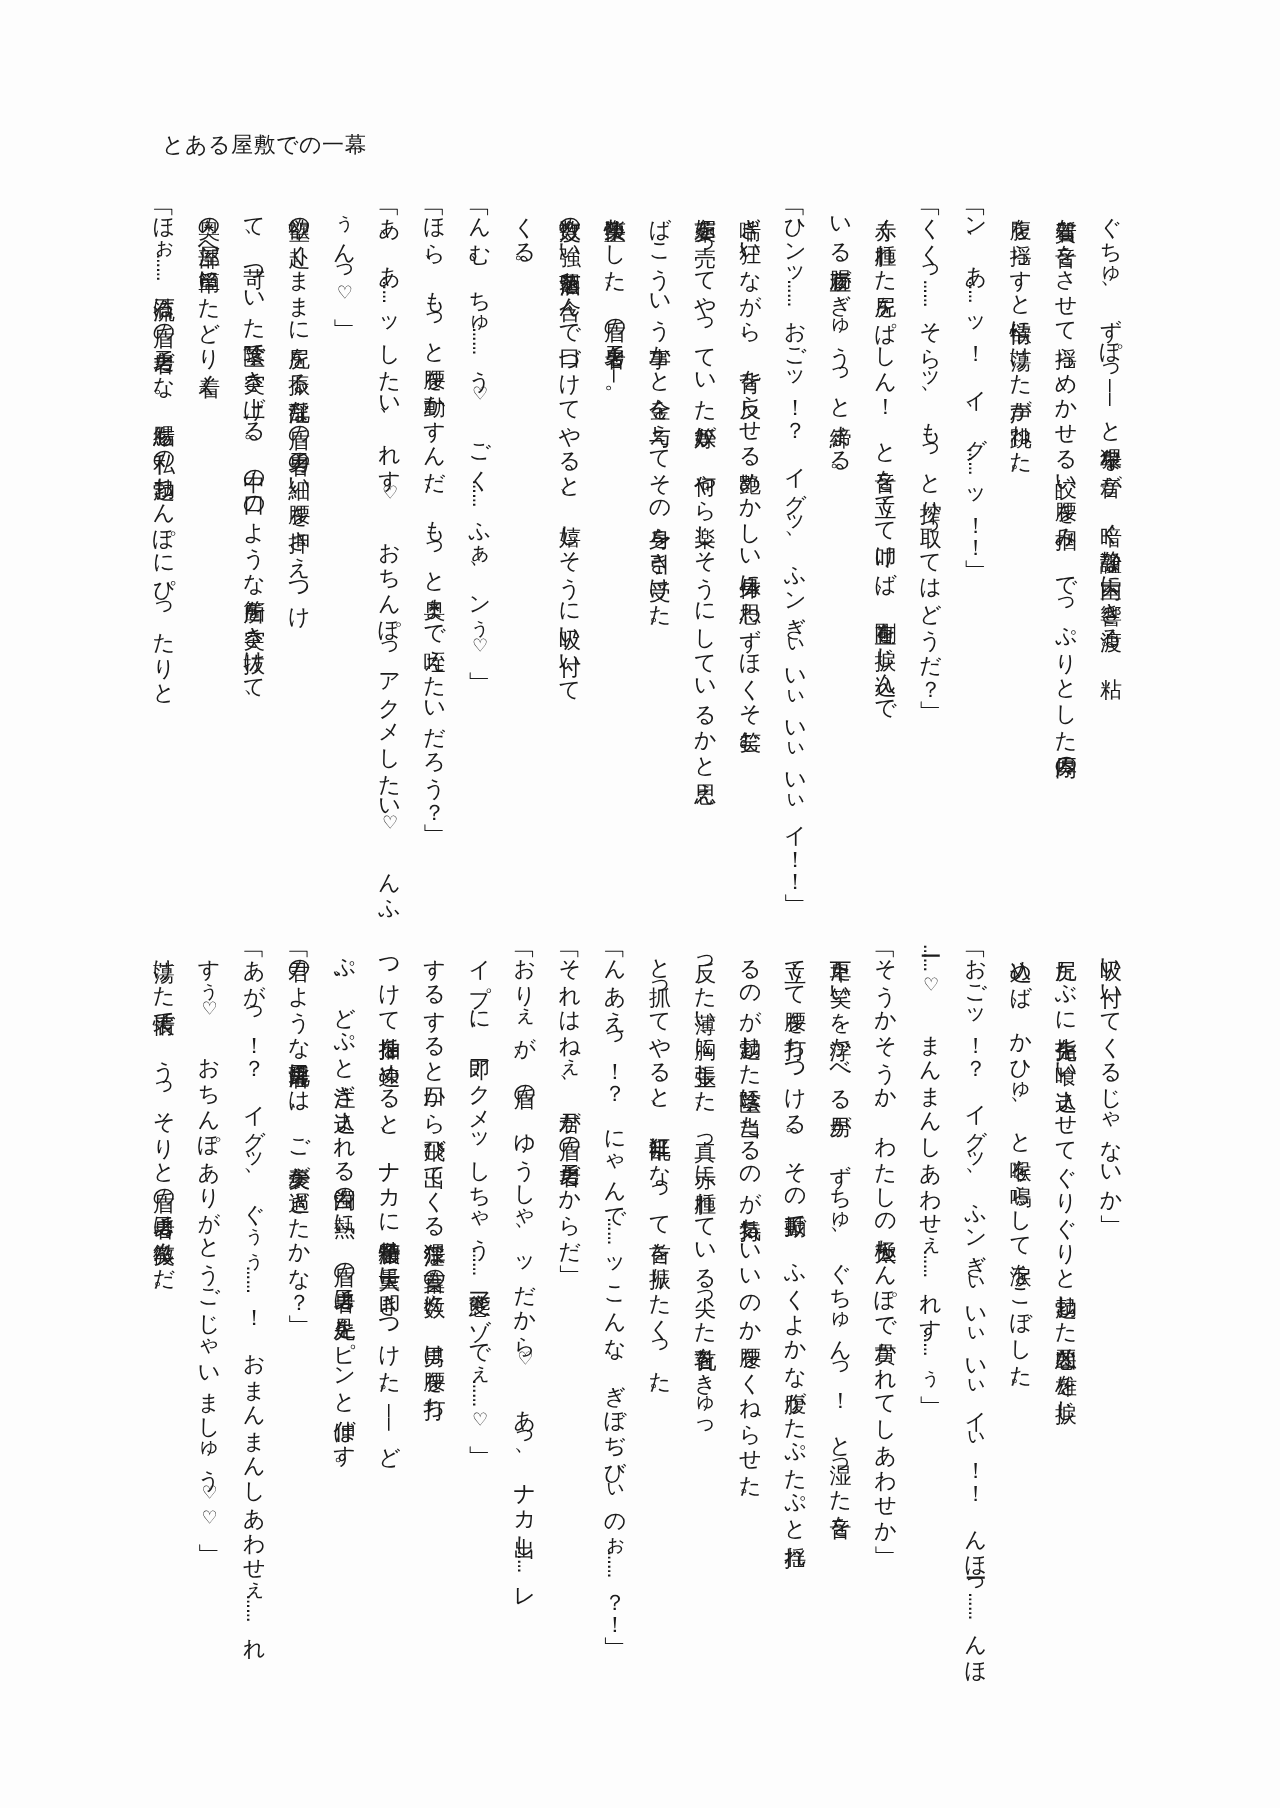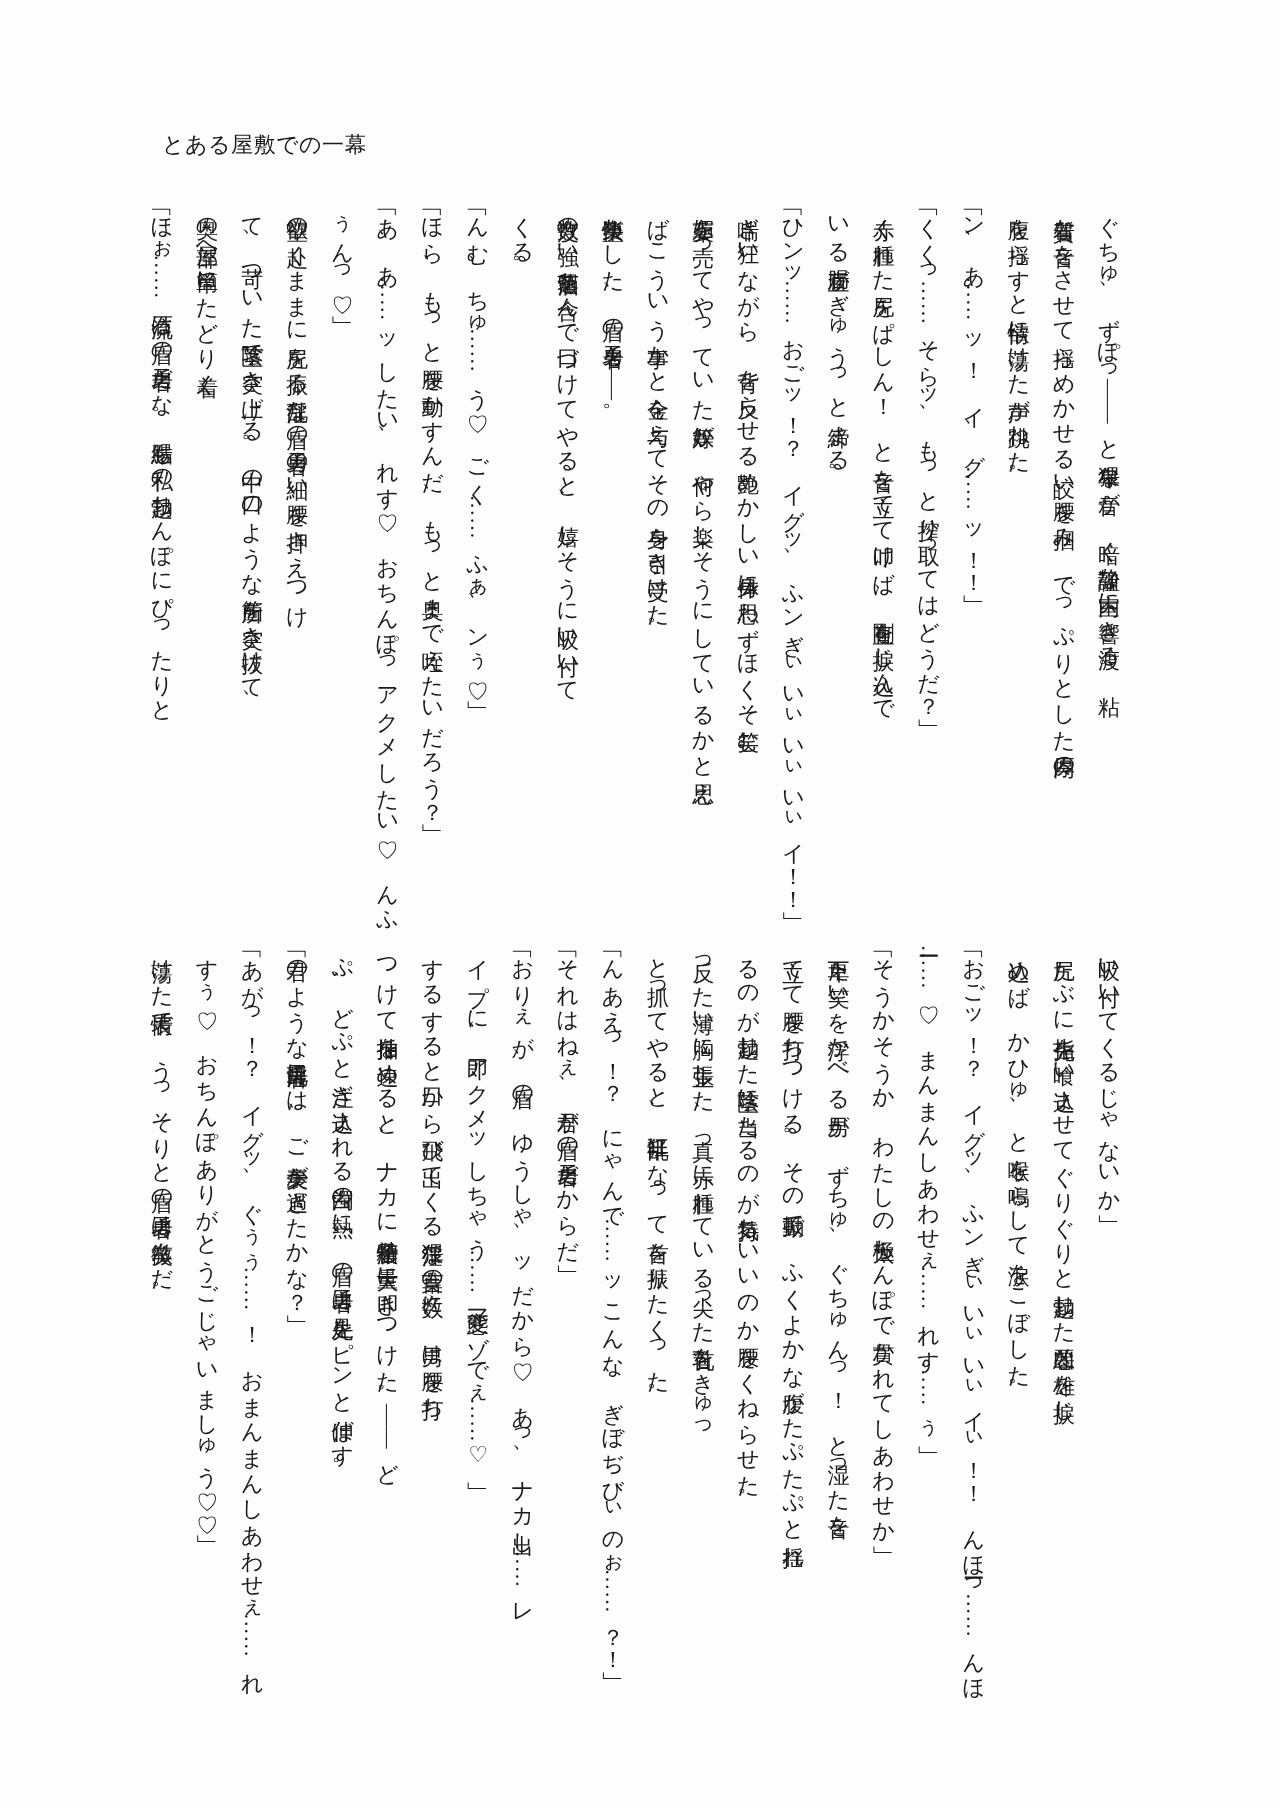--- a/index.html
+++ b/index.html
@@ -2,21 +2,21 @@
 <html><head>
 <meta charset="utf-8">
 <style>
   html, body { margin: 0; padding: 0; }
   .page {
     position: relative;
     width: 1280px;
     height: 1808px;
     background: #fdfdfd;
     color: #1b1b1b;
-    font-family: Liberation Serif, serif;
+    font-family: Liberation Mono, monospace;
     overflow: hidden;
   }
   .header {
     position: absolute;
     left: 162px;
     top: 130px;
     font-size: 22px;
     letter-spacing: 0.5px;
     white-space: nowrap;
   }

